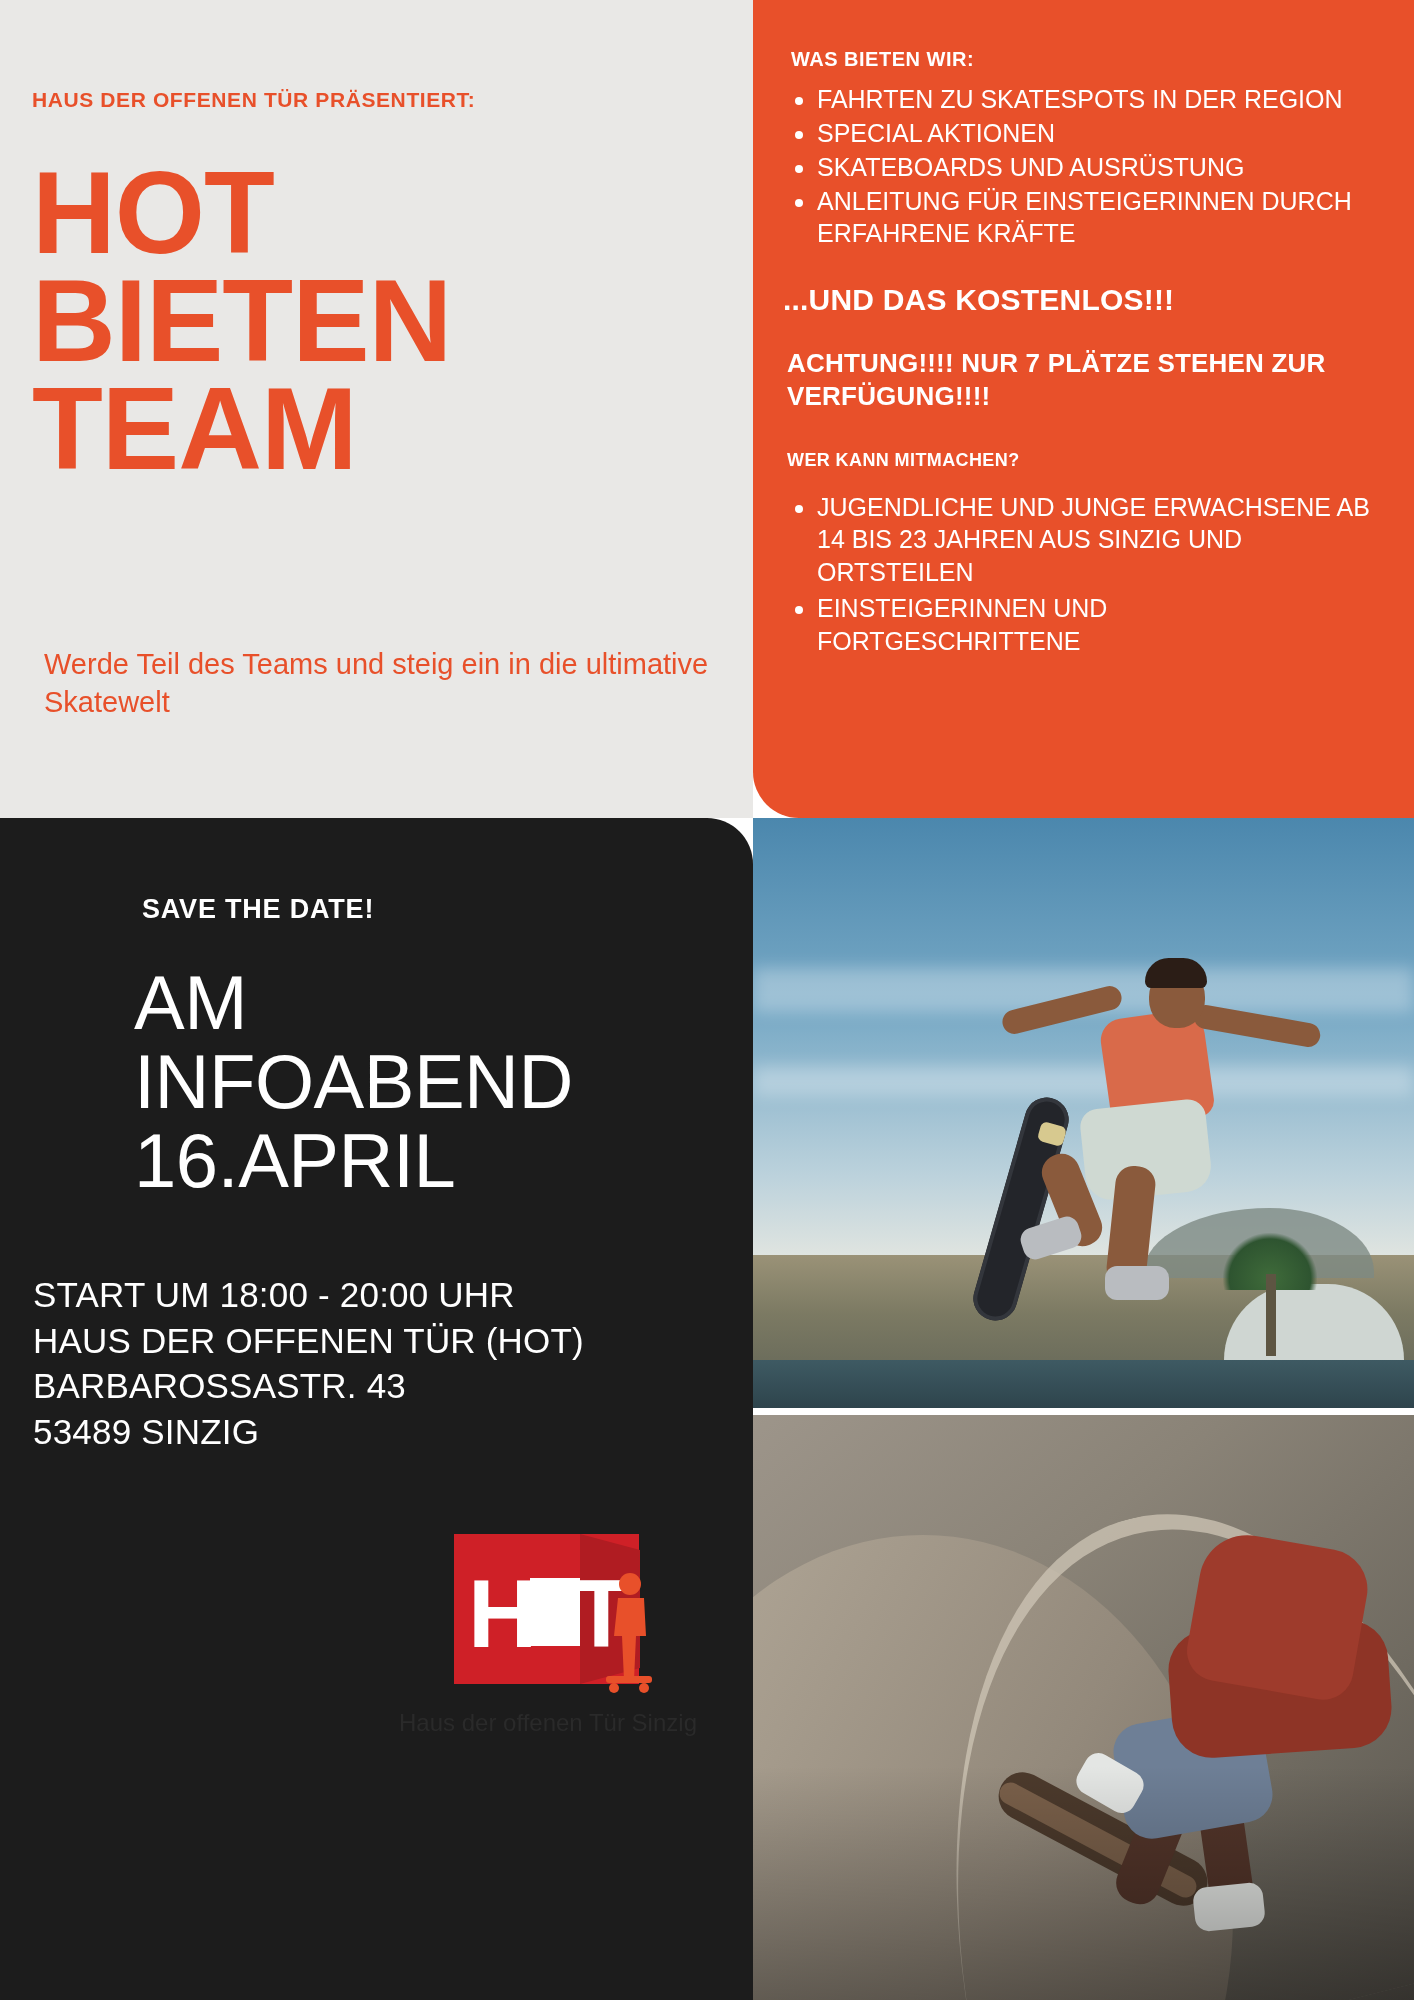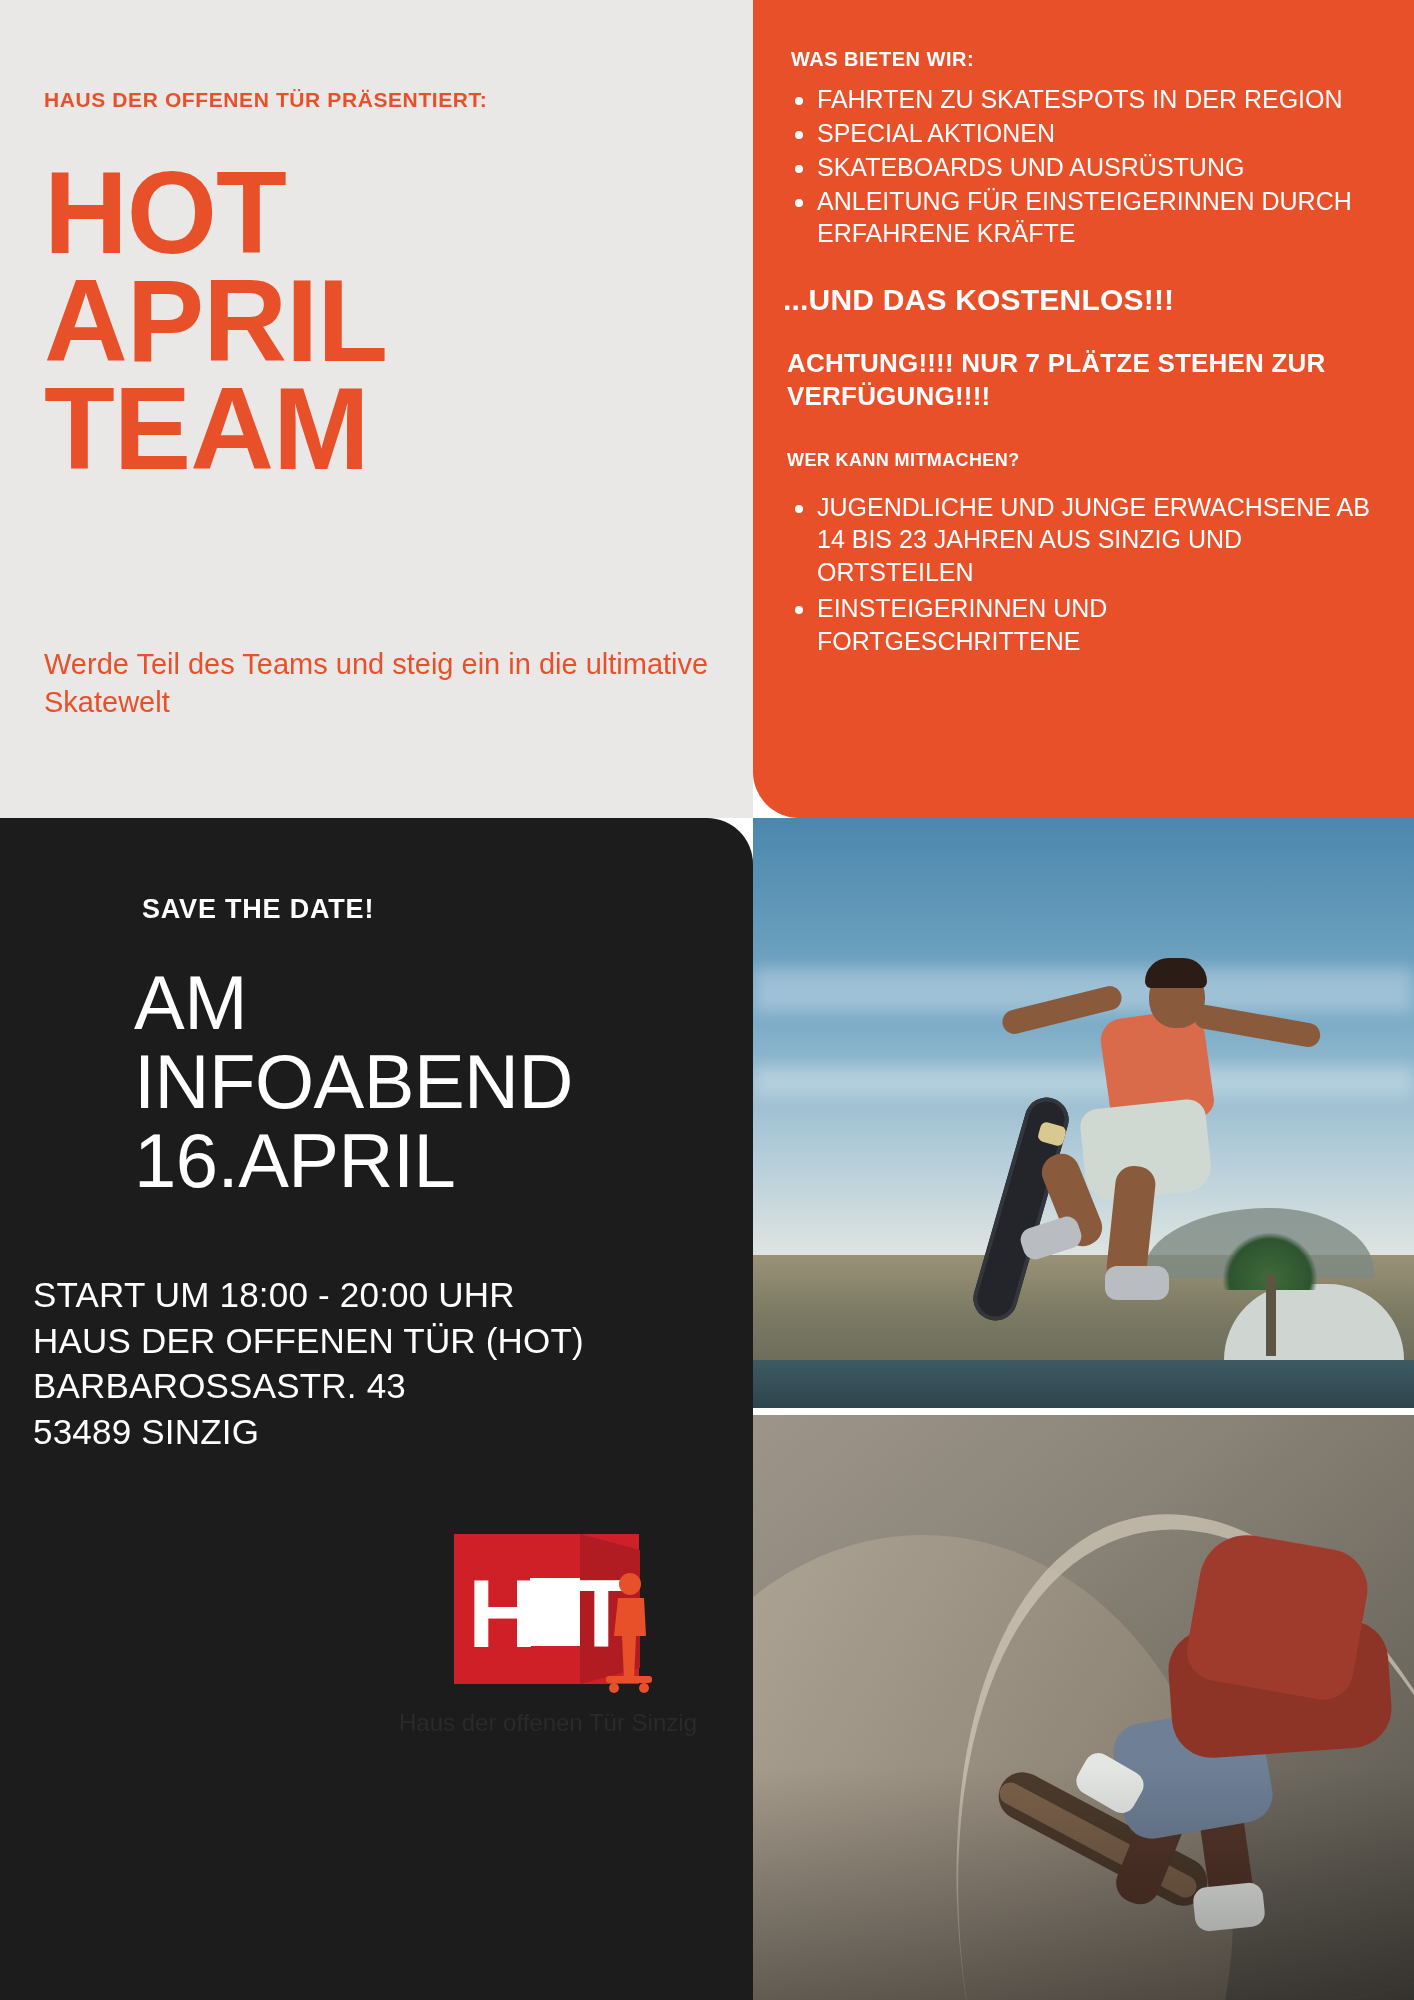--- a/index.html
+++ b/index.html
@@ -19,21 +19,21 @@
     background: #ffffff;
   }
 
   
   .panel-left {
     position: absolute;
     left: 0; top: 0;
     width: 753px;
     height: 818px;
     background: #e9e8e6;
-    padding: 88px 0 0 44px;
+    padding: 88px 0 0 32px;
   }
 
   .kicker {
     color: #e8502a;
     font-weight: bold;
     font-size: 21px;
     letter-spacing: 0.6px;
     text-transform: uppercase;
   }
 
@@ -399,21 +399,21 @@
 </style>
 </head>
 <body>
 
 <div class="poster">
 
   <div class="panel-left">
     <div class="kicker">HAUS DER OFFENEN TÜR PRÄSENTIERT:</div>
     <div class="bigtitle">
       <span class="l1">HOT</span>
-      <span class="l2">APRIL</span>
+      <span class="l2">BIETEN</span>
       <span class="l3">TEAM</span>
     </div>
     <div class="subtitle">Werde Teil des Teams und steig ein in die ultimative Skatewelt</div>
   </div>
 
   <div class="panel-right">
     <div class="r-head">WAS BIETEN WIR:</div>
     <ul class="r-list">
       <li class="justified">FAHRTEN ZU SKATESPOTS IN DER REGION</li>
       <li>SPECIAL AKTIONEN</li>

